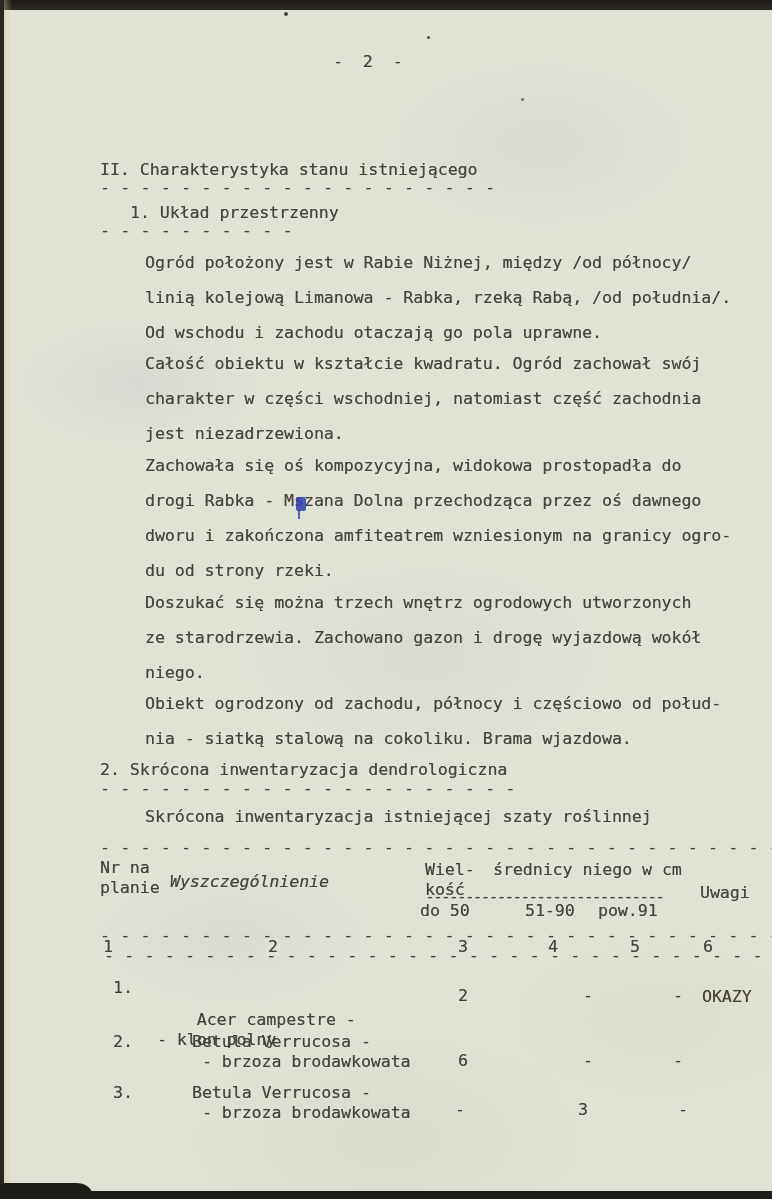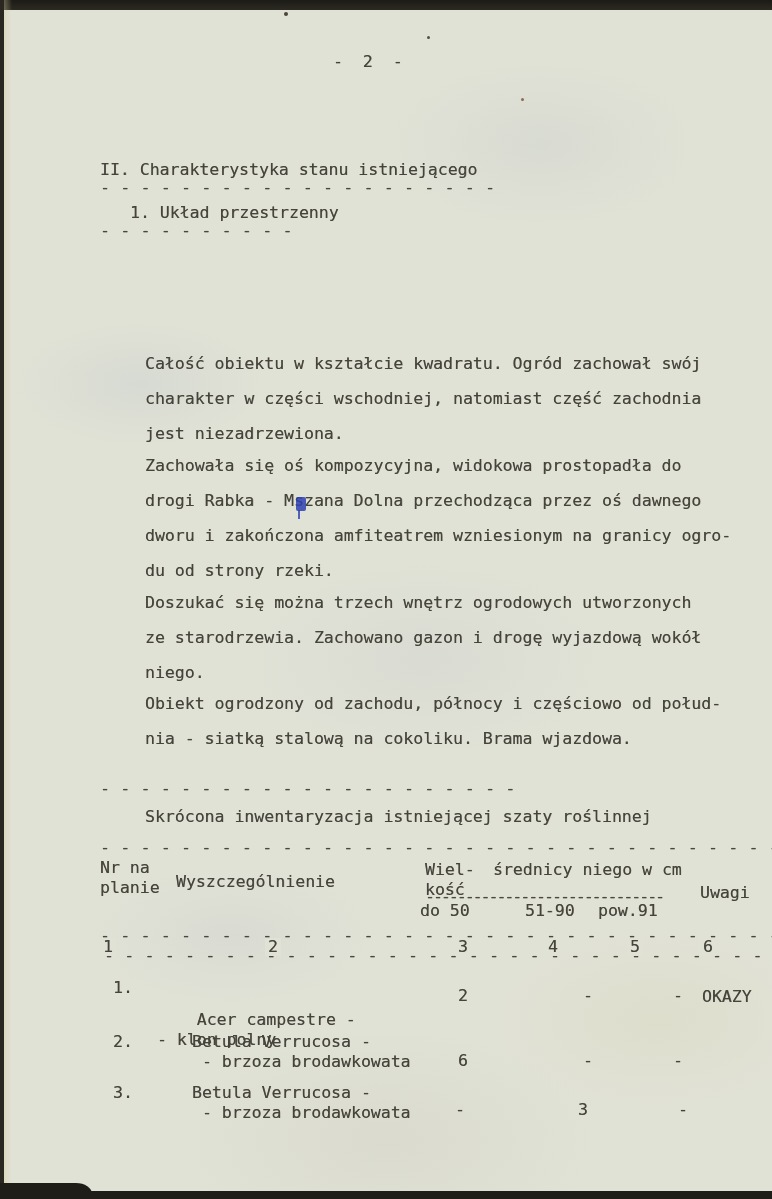--- a/index.html
+++ b/index.html
@@ -56,44 +56,48 @@
   <div class="speck" style="left:521px;top:98px;width:3px;height:3px;background:#8a6a55;"></div>
 
   <div class="abs hdg" style="left:333px;top:52px;letter-spacing:5px;">- 2 -</div>
 
   <div class="abs hdg" style="left:100px;top:160px;">II. Charakterystyka stanu istniejącego</div>
   <div class="abs dashes" style="left:100px;top:181px;">- - - - - - - - - - - - - - - - - - - -</div>
 
   <div class="abs hdg" style="left:100px;top:203px;margin-left:30px;">1. Układ przestrzenny</div>
   <div class="abs dashes" style="left:100px;top:224px;">- - - - - - - - - -</div>
 
+  <div class="abs body-text" style="left:145px;top:245px;">Ogród położony jest w Rabie Niżnej, między /od północy/
+linią kolejową Limanowa - Rabka, rzeką Rabą, /od południa/.
+Od wschodu i zachodu otaczają go pola uprawne.</div>
   <div class="abs body-text" style="left:145px;top:346px;">Całość obiektu w kształcie kwadratu. Ogród zachował swój
 charakter w części wschodniej, natomiast część zachodnia
 jest niezadrzewiona.</div>
   <div class="abs body-text" style="left:145px;top:448px;">Zachowała się oś kompozycyjna, widokowa prostopadła do
 drogi Rabka - Mszana Dolna przechodząca przez oś dawnego
 dworu i zakończona amfiteatrem wzniesionym na granicy ogro-
 du od strony rzeki.</div>
   <div class="abs body-text" style="left:145px;top:585px;">Doszukać się można trzech wnętrz ogrodowych utworzonych
 ze starodrzewia. Zachowano gazon i drogę wyjazdową wokół
 niego.</div>
   <div class="abs body-text" style="left:145px;top:686px;">Obiekt ogrodzony od zachodu, północy i częściowo od połud-
 nia - siatką stalową na cokoliku. Brama wjazdowa.</div>
 
   <div class="blue-mark"></div>
 
+  <div class="abs hdg" style="left:100px;top:760px;">2. Skrócona inwentaryzacja dendrologiczna</div>
   <div class="abs dashes" style="left:100px;top:782px;">- - - - - - - - - - - - - - - - - - - - -</div>
 
   <div class="abs hdg" style="left:145px;top:807px;">Skrócona inwentaryzacja istniejącej szaty roślinnej</div>
 
   <div class="abs dashes" style="left:100px;top:841px;">- - - - - - - - - - - - - - - - - - - - - - - - - - - - - - - - - -</div>
 
   <div class="abs tbl-text" style="left:100px;top:858px;">Nr na
 planie</div>
-  <div class="abs tbl-text" style="left:176px;top:872px;">Wyszczególnienie</div>
+  <div class="abs tbl-text" style="left:170px;top:872px;font-style:italic;">Wyszczególnienie</div>
   <div class="abs tbl-text" style="left:425px;top:860px;">Wiel-
 kość</div>
   <div class="abs tbl-text" style="left:493px;top:860px;">średnicy niego w cm</div>
   <div class="abs dense-dashes" style="left:425px;top:892px;">------------------------------</div>
   <div class="abs tbl-text" style="left:420px;top:901px;">do 50</div>
   <div class="abs tbl-text" style="left:525px;top:901px;">51-90</div>
   <div class="abs tbl-text" style="left:598px;top:901px;">pow.91</div>
   <div class="abs tbl-text" style="left:700px;top:883px;">Uwagi</div>
 
   <div class="abs dashes" style="left:100px;top:929px;">- - - - - - - - - - - - - - - - - - - - - - - - - - - - - - - - - -</div>

